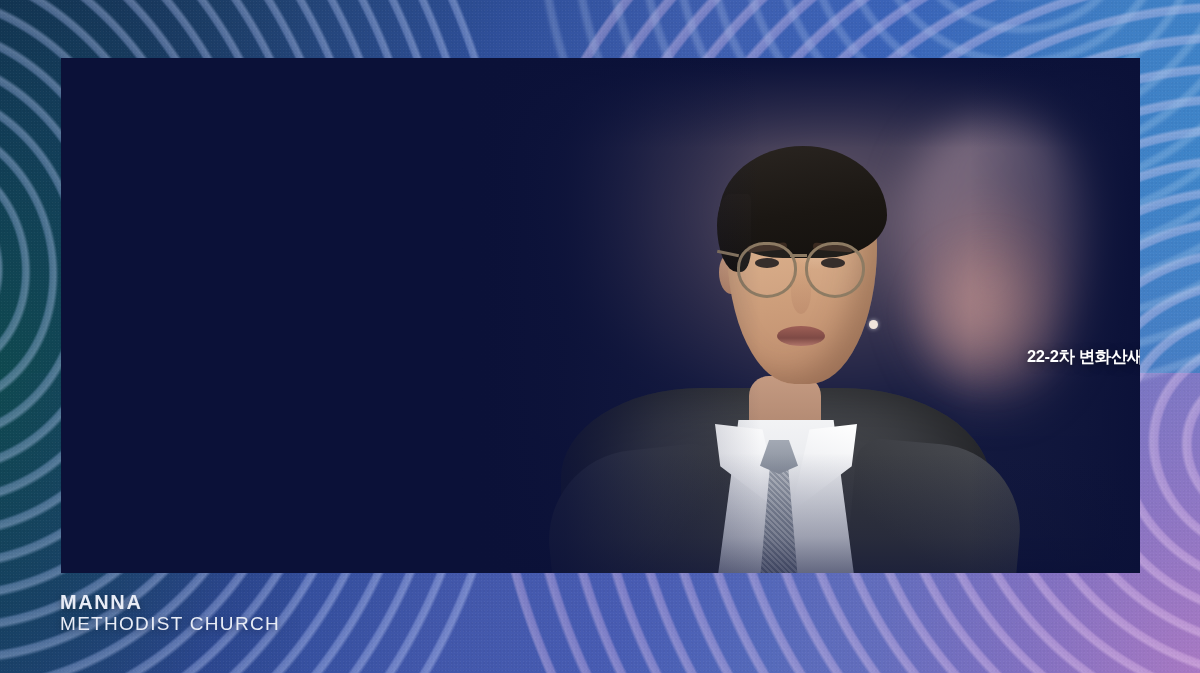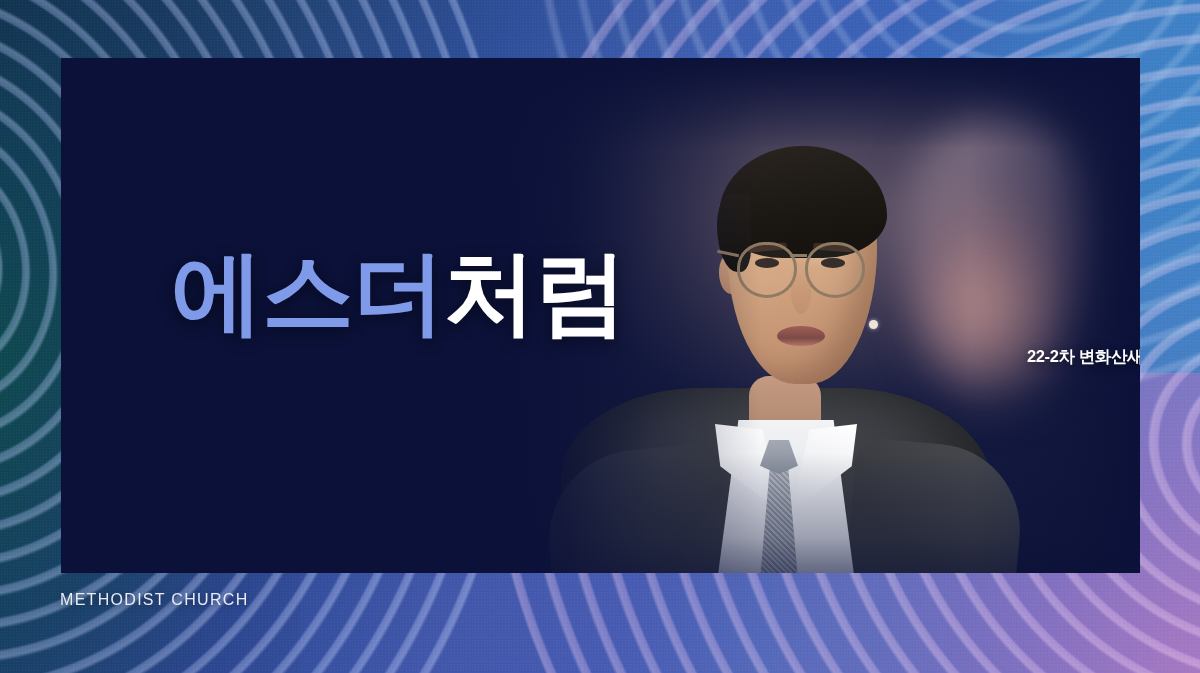--- a/index.html
+++ b/index.html
@@ -462,21 +462,21 @@
     color: #e8ecf6;
     line-height: 1.12;
     text-shadow: 0 2px 6px rgba(0,0,0,0.35);
   }
   .logo-1 {
     font-size: 20px;
     font-weight: 700;
     letter-spacing: 1.6px;
   }
   .logo-2 {
-    font-size: 16px;
+    font-size: 19px;
     font-weight: 400;
     letter-spacing: 1.3px;
   }
   .meta {
     position: absolute;
     top: 36px;
     display: flex;
     align-items: baseline;
     color: #ffffff;
     text-shadow: 0 2px 6px rgba(0,0,0,0.35);
@@ -555,31 +555,31 @@
       <div class="mouth"></div>
       <div class="mic"></div>
 
       <div class="photo-fade-top"></div>
       <div class="photo-fade-right"></div>
       <div class="photo-fade-bottom"></div>
       <div class="photo-fade"></div>
     </div>
 
     <div class="title-block">
-      <div class="title-line"><span class="accent">에스더</span><span>처럼</span></div>
     </div>
 
     <div class="event">
       <div class="event-text">22-2차 변화산새벽기도회</div>
 
     </div>
 
   </div>
 
   <div class="footer">
     <div class="logo">
+      <div class="logo-1">MANNA</div>
       <div class="logo-2">METHODIST CHURCH</div>
     </div>
 
 
   </div>
 
 </div>
 
 </body></html>

